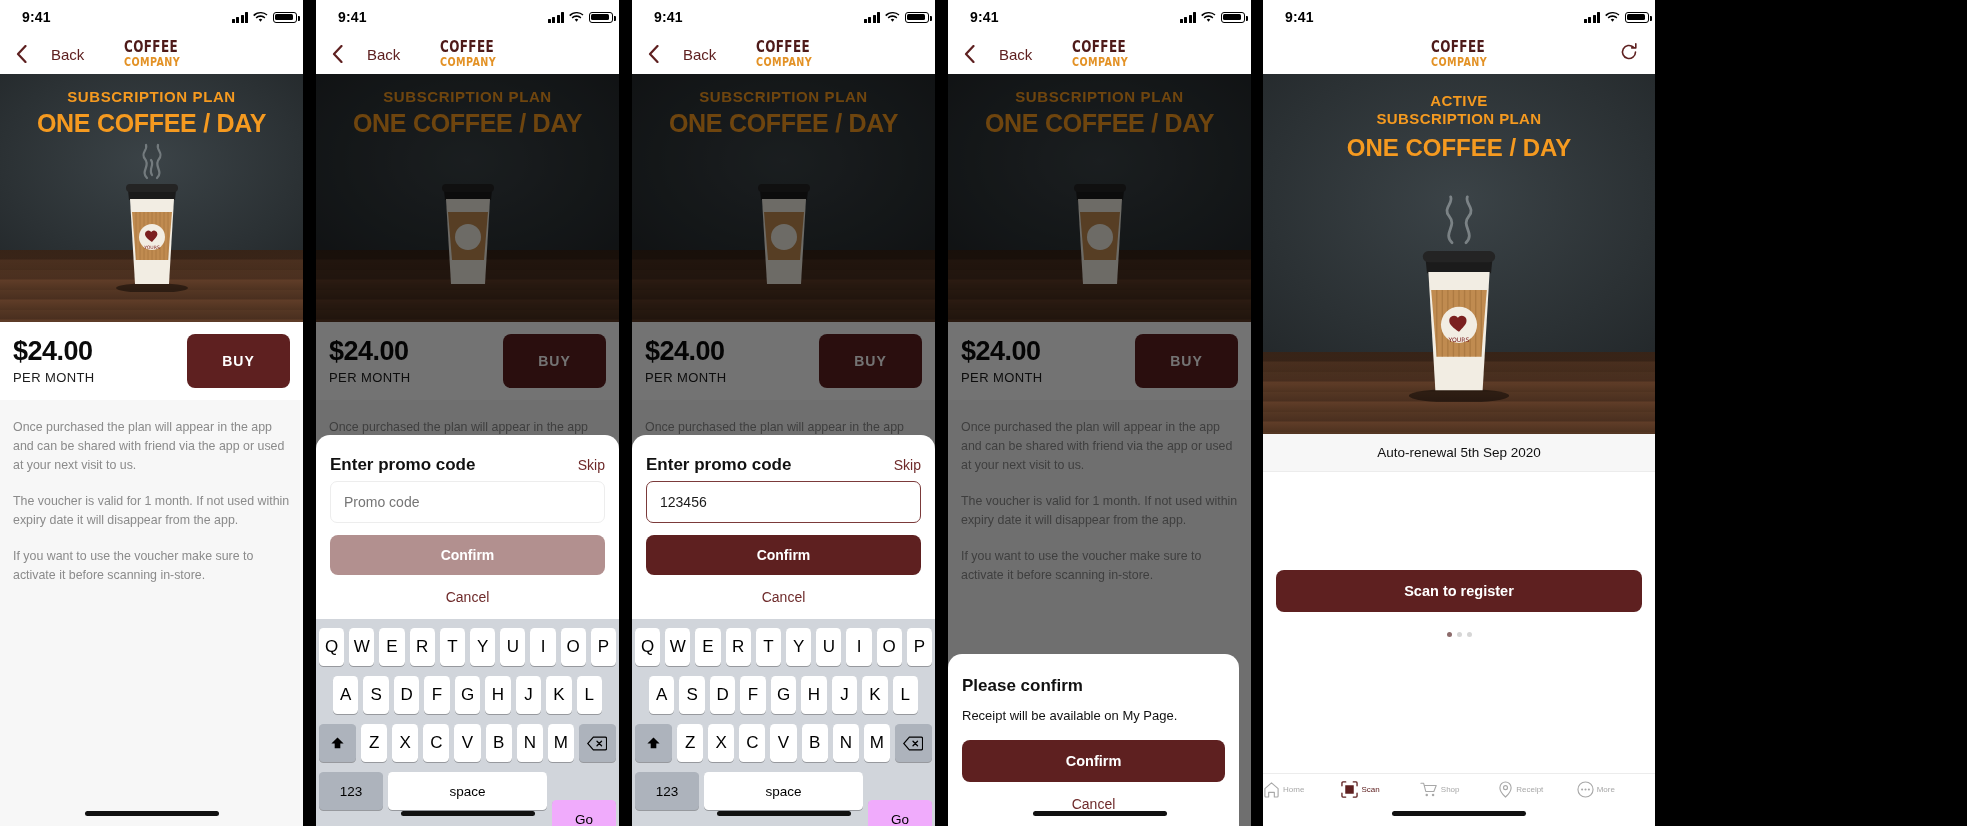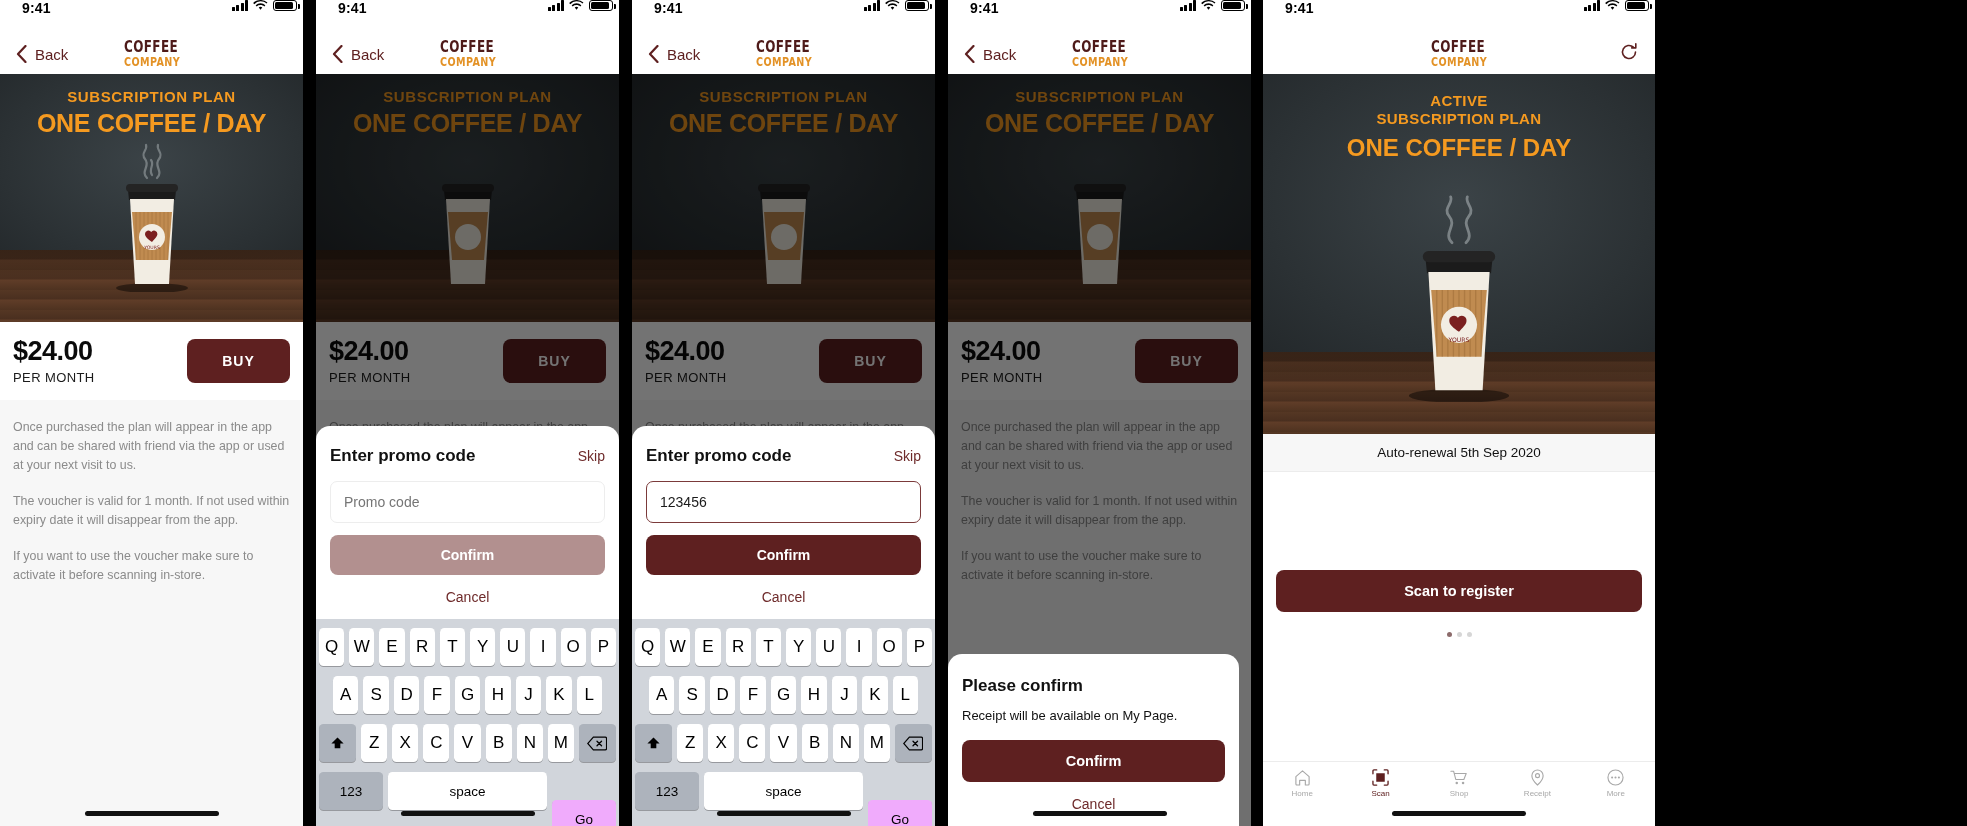--- a/index.html
+++ b/index.html
@@ -16,41 +16,41 @@
     width: 303px; height: 826px;
     background: #fff;
     overflow: hidden;
     flex: 0 0 auto;
   }
   .gap { flex: 0 0 13px; background:#000; height:826px; }
   .gap-wide { flex: 0 0 12px; background:#000; height:826px; }
 
   
   .statusbar {
-    height: 34px; display: flex; align-items: flex-start;
+    height: 34px; display: flex; align-items: center;
     justify-content: space-between; padding: 0 6px 0 22px;
     background: #fff; position: relative; z-index: 40;
   }
   .st-time { font-size: 14px; font-weight: 700; color: #000; letter-spacing: .2px; }
   .st-right { display: flex; align-items: center; gap: 5px; }
   .sig { display: flex; align-items: flex-end; gap: 1.5px; height: 11px; }
   .sig i { display:block; width:3px; background:#000; border-radius:.5px; }
   .sig i:nth-child(1){height:4px}.sig i:nth-child(2){height:6px}
   .sig i:nth-child(3){height:8px}.sig i:nth-child(4){height:11px}
   .wifi { width: 15px; height: 11px; }
   .batt { width: 24px; height: 11px; border: 1.3px solid #000; border-radius: 3px; position: relative; }
   .batt::after { content:""; position:absolute; right:-3.5px; top:3px; width:2px; height:5px; background:#000; border-radius:0 1px 1px 0;}
   .batt i { position:absolute; left:1.3px; top:1.3px; bottom:1.3px; width:18px; background:#000; border-radius:1.5px; }
 
   
   .navbar {
     height: 40px; display: flex; align-items: center;
     padding: 0 16px; background: #fff; position: relative; z-index: 40;
   }
-  .back { display:flex; align-items:center; gap:8px; color:#5E2020; cursor:pointer; }
+  .back { display:flex; align-items:center; gap:24px; color:#5E2020; cursor:pointer; }
   .chev { width:11px; height:18px; }
   .back-label { font-size: 15px; color: #5E2020; font-weight: 400; }
   .logo {
     position: absolute; left: 50%; transform: translateX(-50%);
     text-align: left; line-height: 1;
   }
   .logo .l1 { font-size: 15px; font-weight: 900; color: #4E1A19; letter-spacing: .5px;
     font-family: "DejaVu Sans", sans-serif; transform: scaleX(.8); display:block; }
   .logo .l2 { font-size: 12px; font-weight: 900; color: #E39226; letter-spacing: .5px;
     font-family: "DejaVu Sans", sans-serif; transform: scaleX(.8); display:block; margin-top:1px;}
@@ -75,21 +75,21 @@
 
   
   .pricerow {
     height: 78px; background:#fff; display:flex; align-items:center;
     justify-content: space-between; padding: 0 13px 0 13px;
   }
   .price-main { font-size: 27px; font-weight: 800; color:#0b0b0b; letter-spacing:-.5px; line-height:1; }
   .price-sub { font-size: 13px; color:#1b1b1b; letter-spacing:.4px; margin-top:5px; }
   .buy-btn {
     background:#5E2020; color:#fff; font-size:14px; font-weight:700; letter-spacing:1px;
-    width: 103px; height: 44px; border:none; border-radius:8px; cursor:pointer;
+    width: 103px; height: 54px; border:none; border-radius:8px; cursor:pointer;
   }
 
   
   .infobody { background:#F7F7F7; flex:1; padding: 18px 13px 0 13px; }
   .infobody p { font-size: 12.4px; line-height: 19px; color:#8B8B8B; margin-bottom: 17px; }
 
   .homeindicator {
     position:absolute; bottom:10px; left:50%; transform:translateX(-50%);
     width:134px; height:5px; background:#111; border-radius:3px; z-index: 60;
   }
@@ -99,21 +99,21 @@
 
   
   .sheet {
     position:absolute; left:0; right:0; bottom:0; background:#fff;
     border-radius: 14px 14px 0 0; z-index: 30; padding: 20px 14px 0 14px;
   }
   .sheet-head { display:flex; align-items:baseline; justify-content:space-between; }
   .sheet-title { font-size: 17px; font-weight: 700; color:#111; }
   .sheet-skip { font-size: 14px; color:#6E2A2A; cursor:pointer; }
   .promo-input {
-    width:100%; height: 42px; margin-top: 15px; border-radius:7px;
+    width:100%; height: 42px; margin-top: 6px; border-radius:7px;
     border: 1px solid #EDEDED; padding: 0 13px; font-size:14px; color:#B9B9B9;
     font-family:"Liberation Sans",sans-serif; background:#fff; outline:none;
   }
   .promo-input.filled { border-color:#7B3A3A; color:#1a1a1a; }
   .confirm-btn {
     width:100%; height:40px; margin-top:12px; border:none; border-radius:8px;
     font-size:14px; font-weight:700; color:#fff; cursor:pointer;
   }
   .confirm-btn.disabled { background:#B2908F; }
   .confirm-btn.enabled { background:#5E2020; }
@@ -166,21 +166,21 @@
     background:#5E2020; color:#fff; border:none; border-radius:8px;
     font-size:14.5px; font-weight:700; cursor:pointer; font-family:"Liberation Sans",sans-serif;
   }
   .dots { position:absolute; left:0; right:0; top:160px; display:flex; justify-content:center; gap:5px; }
   .dots i { width:5px; height:5px; border-radius:50%; background:#D6D6D6; display:block; }
   .dots i.on { background:#8C6B6B; }
   .tabbar {
     position:absolute; left:0; right:0; bottom:28px; display:flex; border-top:1px solid #ECECEC;
     padding-top:7px;
   }
-  .tab { flex:1; display:flex; flex-direction:column; align-items:center; gap:3px; cursor:pointer; }
+  .tab { flex:1; display:flex; align-items:center; gap:3px; cursor:pointer; }
   .tab-label { font-size:8px; color:#A8A8A8; }
   .tab.active .tab-label { color:#5E2020; }
   .col-phone { display:flex; flex-direction:column; }
 </style>
 </head>
 <body>
 
 <div class="strip">
 
   <div class="phone col-phone">

